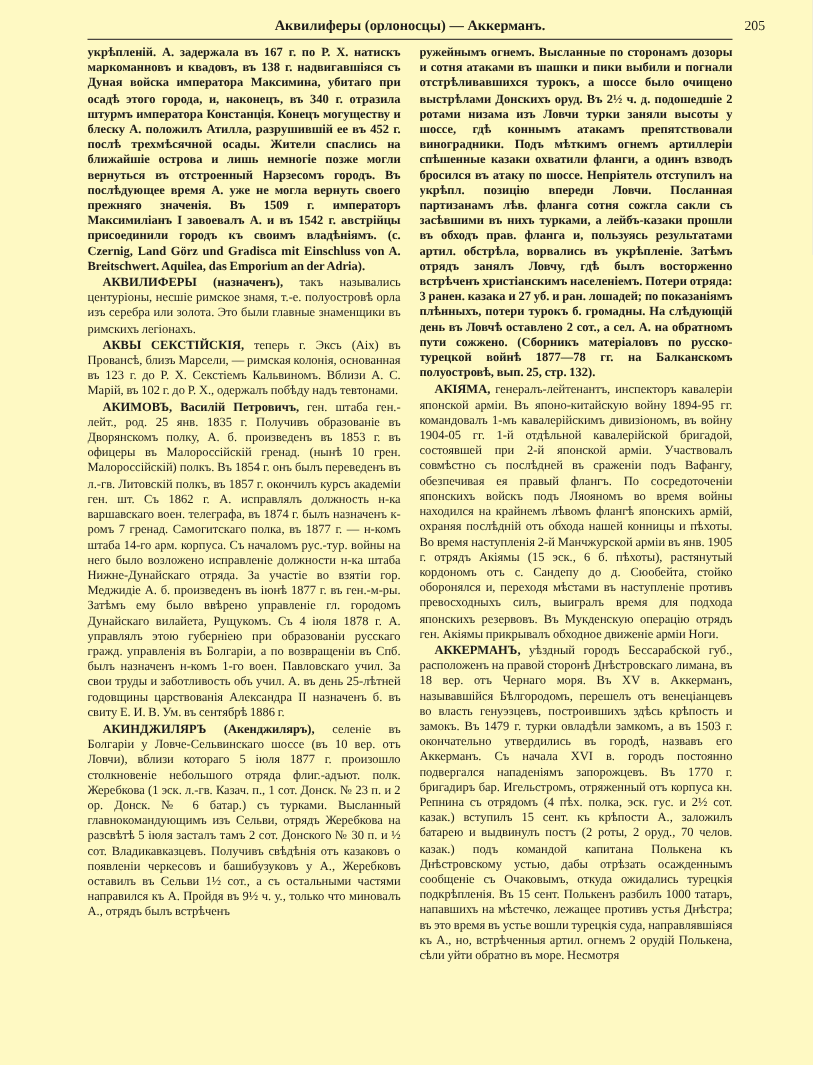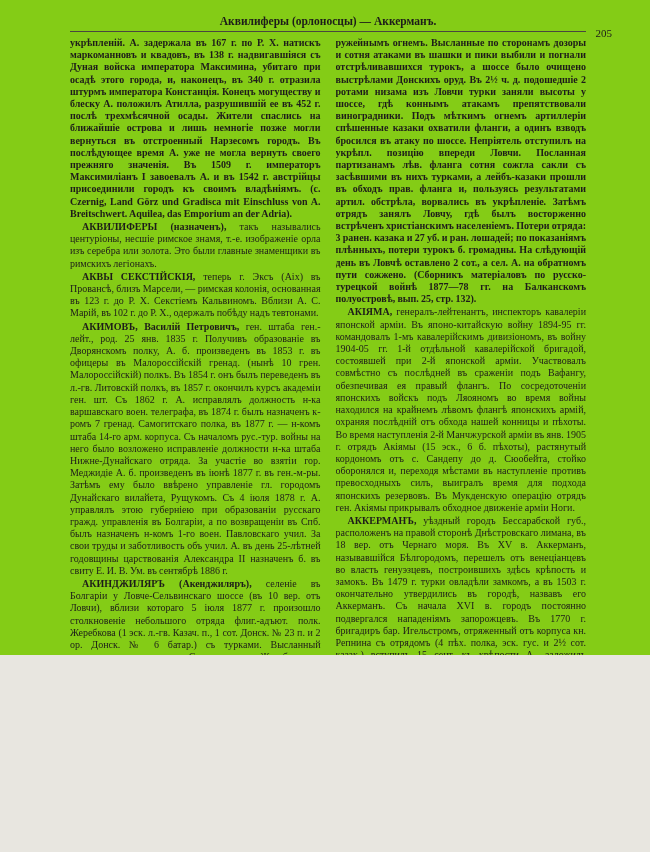--- a/index.html
+++ b/index.html
@@ -1,39 +1,39 @@
 <!DOCTYPE html>
 <html lang="ru"><head>
 <meta charset="utf-8">
 <style>
   * { box-sizing: border-box; }
   html, body { margin: 0; padding: 0; background: #e8e6e0; }
   .page {
     width: 650px;
-    height: 655px;
+    height: 852px;
     margin: 0 auto;
-    background: #84cc16;
+    background: #fef9c3;
     color: #1d1c1a;
     font-family: "Liberation Serif", "DejaVu Serif", serif;
     padding: 14px 64px 8px 70px;
     position: relative;
     overflow: hidden;
   }
   .page-header {
     position: relative;
     text-align: center;
     font-weight: bold;
     font-size: 11.5px;
     line-height: 14px;
     padding-bottom: 3px;
   }
   .page-number {
     position: absolute;
     right: -26px;
-    top: 12px;
+    top: 0;
     font-weight: normal;
     font-size: 11px;
   }
   .header-rule {
     border: none;
     border-top: 1px solid #4a463f;
     margin: 0 0 5px 0;
   }
   .columns {
     display: flex;
@@ -61,21 +61,21 @@
 
 <div class="page">
   <div class="page-header">
     <span>Аквилиферы (орлоносцы) — Аккерманъ.</span>
     <span class="page-number">205</span>
   </div>
   <hr class="header-rule">
   <div class="columns">
     <div class="col" id="left-col">
         <p class="para continuation"><span>укрѣпленій. А. задержала въ 167 г. по Р. Х. натискъ маркоманновъ и квадовъ, въ 138 г. надвигавшіяся съ Дуная войска императора Максимина, убитаго при осадѣ этого города, и, наконецъ, въ 340 г. отразила штурмъ императора Констанція. Конецъ могуществу и блеску А. положилъ Атилла, разрушившій ее въ 452 г. послѣ трехмѣсячной осады. Жители спаслись на ближайшіе острова и лишь немногіе позже могли вернуться въ отстроенный Нарзесомъ городъ. Въ послѣдующее время А. уже не могла вернуть своего прежняго значенія. Въ 1509 г. императоръ Максимиліанъ I завоевалъ А. и въ 1542 г. австрійцы присоединили городъ къ своимъ владѣніямъ. (c. Czernig, Land Görz und Gradisca mit Einschluss von A. Breitschwert. Aquilea, das Emporium an der Adria).</span></p>
-        <p class="para article-start"><span class="headword">АКВИЛИФЕРЫ (назначенъ),</span><span> такъ назывались центуріоны, несшіе римское знамя, т.-е. изображеніе орла изъ серебра или золота. Это были главные знаменщики въ римскихъ легіонахъ.</span></p>
+        <p class="para article-start"><span class="headword">АКВИЛИФЕРЫ (назначенъ),</span><span> такъ назывались центуріоны, несшіе римское знамя, т.-е. полуостровѣ орла изъ серебра или золота. Это были главные знаменщики въ римскихъ легіонахъ.</span></p>
         <p class="para article-start"><span class="headword">АКВЫ СЕКСТІЙСКІЯ,</span><span> теперь г. Эксъ (Aix) въ Провансѣ, близъ Марсели, — римская колонія, основанная въ 123 г. до Р. Х. Секстіемъ Кальвиномъ. Вблизи А. С. Марій, въ 102 г. до Р. Х., одержалъ побѣду надъ тевтонами.</span></p>
         <p class="para article-start"><span class="headword">АКИМОВЪ, Василій Петровичъ,</span><span> ген. штаба ген.-лейт., род. 25 янв. 1835 г. Получивъ образованіе въ Дворянскомъ полку, А. б. произведенъ въ 1853 г. въ офицеры въ Малороссійскій гренад. (нынѣ 10 грен. Малороссійскій) полкъ. Въ 1854 г. онъ былъ переведенъ въ л.-гв. Литовскій полкъ, въ 1857 г. окончилъ курсъ академіи ген. шт. Съ 1862 г. А. исправлялъ должность н-ка варшавскаго воен. телеграфа, въ 1874 г. былъ назначенъ к-ромъ 7 гренад. Самогитскаго полка, въ 1877 г. — н-комъ штаба 14-го арм. корпуса. Съ началомъ рус.-тур. войны на него было возложено исправленіе должности н-ка штаба Нижне-Дунайскаго отряда. За участіе во взятіи гор. Меджидіе А. б. произведенъ въ іюнѣ 1877 г. въ ген.-м-ры. Затѣмъ ему было ввѣрено управленіе гл. городомъ Дунайскаго вилайета, Рущукомъ. Съ 4 іюля 1878 г. А. управлялъ этою губерніею при образованіи русскаго гражд. управленія въ Болгаріи, а по возвращеніи въ Спб. былъ назначенъ н-комъ 1-го воен. Павловскаго учил. За свои труды и заботливость объ учил. А. въ день 25-лѣтней годовщины царствованія Александра II назначенъ б. въ свиту Е. И. В. Ум. въ сентябрѣ 1886 г.</span></p>
         <p class="para article-start"><span class="headword">АКИНДЖИЛЯРЪ (Акенджиляръ),</span><span> селеніе въ Болгаріи у Ловче-Сельвинскаго шоссе (въ 10 вер. отъ Ловчи), вблизи котораго 5 іюля 1877 г. произошло столкновеніе небольшого отряда флиг.-адъют. полк. Жеребкова (1 эск. л.-гв. Казач. п., 1 сот. Донск. № 23 п. и 2 ор. Донск. № 6 батар.) съ турками. Высланный главнокомандующимъ изъ Сельви, отрядъ Жеребкова на разсвѣтѣ 5 іюля засталъ тамъ 2 сот. Донского № 30 п. и ½ сот. Владикавказцевъ. Получивъ свѣдѣнія отъ казаковъ о появленіи черкесовъ и башибузуковъ у А., Жеребковъ оставилъ въ Сельви 1½ сот., а съ остальными частями направился къ А. Пройдя въ 9½ ч. у., только что миновалъ А., отрядъ былъ встрѣченъ</span></p>
       </div>
     <div class="col" id="right-col">
         <p class="para continuation"><span>ружейнымъ огнемъ. Высланные по сторонамъ дозоры и сотня атаками въ шашки и пики выбили и погнали отстрѣливавшихся турокъ, а шоссе было очищено выстрѣлами Донскихъ оруд. Въ 2½ ч. д. подошедшіе 2 ротами низама изъ Ловчи турки заняли высоты у шоссе, гдѣ коннымъ атакамъ препятствовали виноградники. Подъ мѣткимъ огнемъ артиллеріи спѣшенные казаки охватили фланги, а одинъ взводъ бросился въ атаку по шоссе. Непріятель отступилъ на укрѣпл. позицію впереди Ловчи. Посланная партизанамъ лѣв. фланга сотня сожгла сакли съ засѣвшими въ нихъ турками, а лейбъ-казаки прошли въ обходъ прав. фланга и, пользуясь результатами артил. обстрѣла, ворвались въ укрѣпленіе. Затѣмъ отрядъ занялъ Ловчу, гдѣ былъ восторженно встрѣченъ христіанскимъ населеніемъ. Потери отряда: 3 ранен. казака и 27 уб. и ран. лошадей; по показаніямъ плѣнныхъ, потери турокъ б. громадны. На слѣдующій день въ Ловчѣ оставлено 2 сот., а сел. А. на обратномъ пути сожжено. (Сборникъ матеріаловъ по русско-турецкой войнѣ 1877—78 гг. на Балканскомъ полуостровѣ, вып. 25, стр. 132).</span></p>
         <p class="para article-start"><span class="headword">АКІЯМА,</span><span> генералъ-лейтенантъ, инспекторъ кавалеріи японской арміи. Въ японо-китайскую войну 1894-95 гг. командовалъ 1-мъ кавалерійскимъ дивизіономъ, въ войну 1904-05 гг. 1-й отдѣльной кавалерійской бригадой, состоявшей при 2-й японской арміи. Участвовалъ совмѣстно съ послѣдней въ сраженіи подъ Вафангу, обезпечивая ея правый флангъ. По сосредоточеніи японскихъ войскъ подъ Ляояномъ во время войны находился на крайнемъ лѣвомъ флангѣ японскихъ армій, охраняя послѣдній отъ обхода нашей конницы и пѣхоты. Во время наступленія 2-й Манчжурской арміи въ янв. 1905 г. отрядъ Акіямы (15 эск., 6 б. пѣхоты), растянутый кордономъ отъ с. Сандепу до д. Сюобейта, стойко оборонялся и, переходя мѣстами въ наступленіе противъ превосходныхъ силъ, выигралъ время для подхода японскихъ резервовъ. Въ Мукденскую операцію отрядъ ген. Акіямы прикрывалъ обходное движеніе арміи Ноги.</span></p>
         <p class="para article-start"><span class="headword">АККЕРМАНЪ,</span><span> уѣздный городъ Бессарабской губ., расположенъ на правой сторонѣ Днѣстровскаго лимана, въ 18 вер. отъ Чернаго моря. Въ XV в. Аккерманъ, называвшійся Бѣлгородомъ, перешелъ отъ венеціанцевъ во власть генуэзцевъ, построившихъ здѣсь крѣпость и замокъ. Въ 1479 г. турки овладѣли замкомъ, а въ 1503 г. окончательно утвердились въ городѣ, назвавъ его Аккерманъ. Съ начала XVI в. городъ постоянно подвергался нападеніямъ запорожцевъ. Въ 1770 г. бригадиръ бар. Игельстромъ, отряженный отъ корпуса кн. Репнина съ отрядомъ (4 пѣх. полка, эск. гус. и 2½ сот. казак.) вступилъ 15 сент. къ крѣпости А., заложилъ батарею и выдвинулъ постъ (2 роты, 2 оруд., 70 челов. казак.) подъ командой капитана Полькена къ Днѣстровскому устью, дабы отрѣзать осажденнымъ сообщеніе съ Очаковымъ, откуда ожидались турецкія подкрѣпленія. Въ 15 сент. Полькенъ разбилъ 1000 татаръ, напавшихъ на мѣстечко, лежащее противъ устья Днѣстра; въ это время въ устье вошли турецкія суда, направлявшіяся къ А., но, встрѣченныя артил. огнемъ 2 орудій Полькена, сѣли уйти обратно въ море. Несмотря</span></p>
       </div>
   </div>

